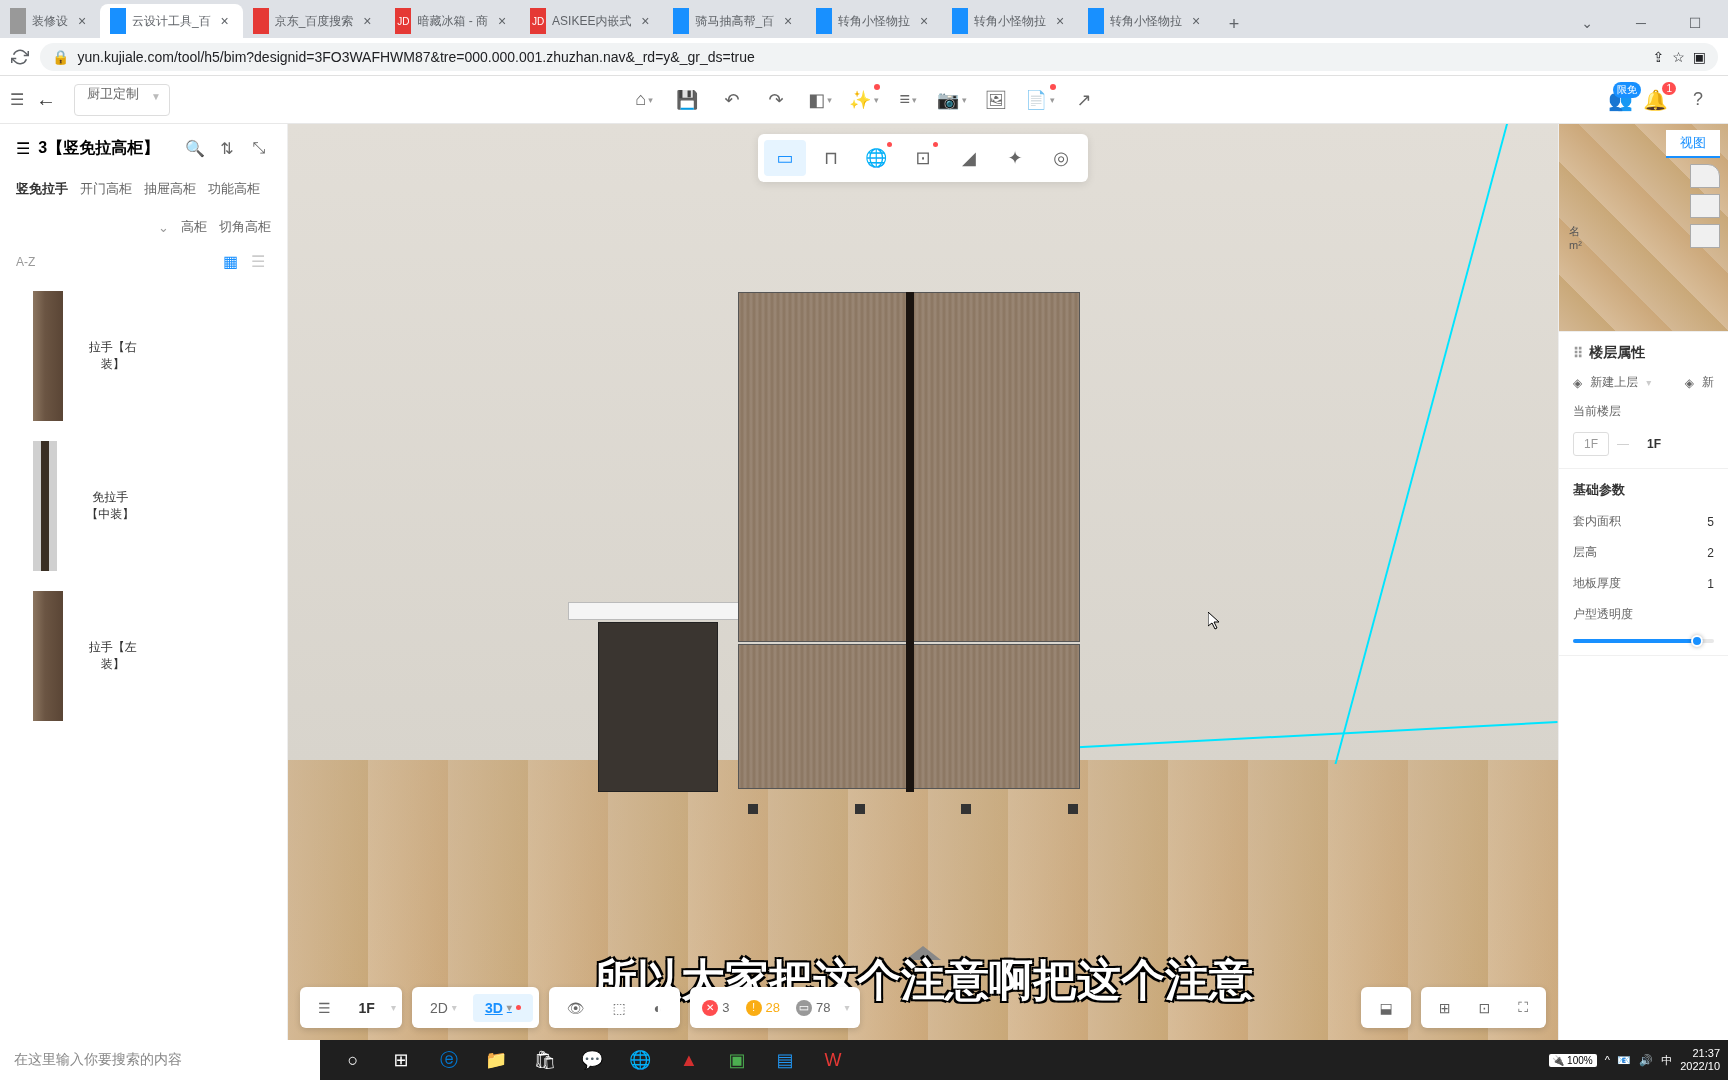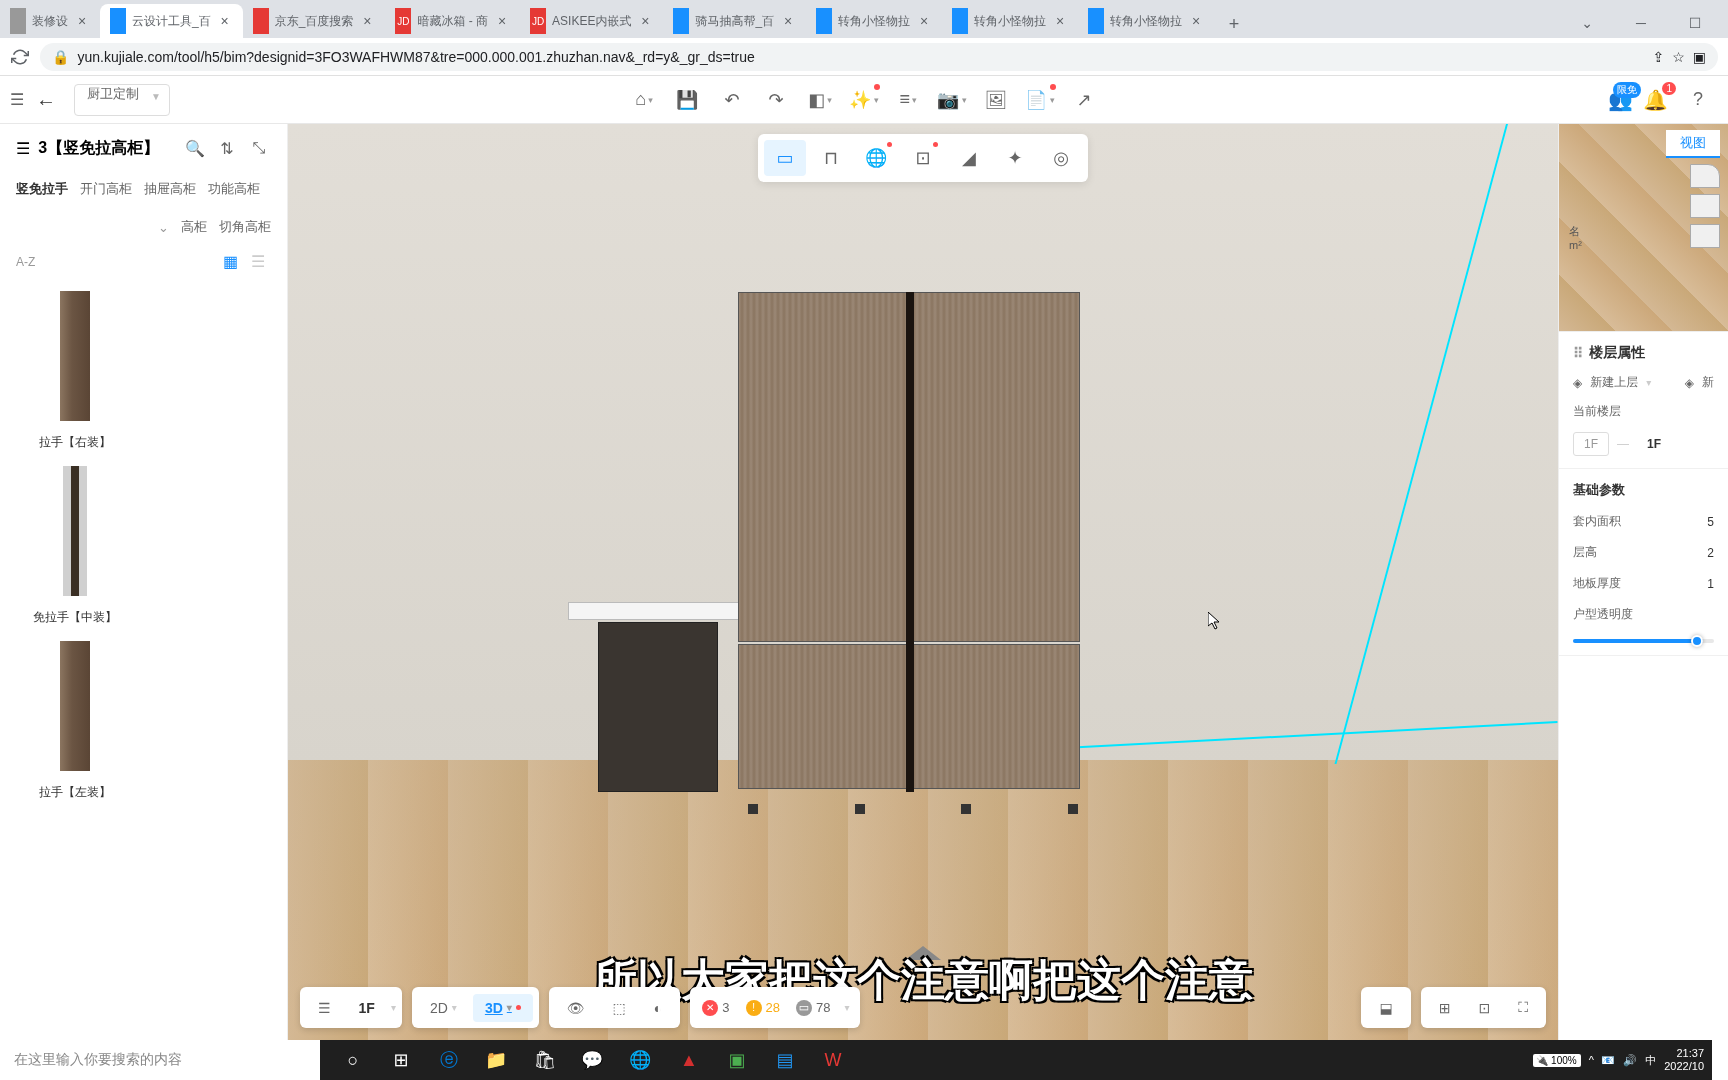--- a/index.html
+++ b/index.html
@@ -45,21 +45,21 @@
 .sb-icon { width: 24px; height: 24px; display: flex; align-items: center; justify-content: center; color: #666; font-size: 16px; }
 .sidebar-tabs { display: flex; flex-wrap: wrap; padding: 4px 16px; gap: 12px; font-size: 13px; color: #666; align-items: center; }
 .sidebar-tab { padding: 4px 0; cursor: pointer; }
 .sidebar-tab.active { color: #333; font-weight: bold; }
 .sort-row { padding: 8px 16px 4px; display: flex; align-items: center; justify-content: space-between; gap: 24px; }
 .sort-label { font-size: 12px; color: #999; }
 .view-icons { display: flex; gap: 8px; }
 .view-icon { width: 20px; height: 20px; color: #ccc; }
 .view-icon.active { color: #1890ff; }
 .product-grid { display: flex; flex-wrap: wrap; padding: 10px; gap: 10px; }
-.product-item { width: 130px; display: flex; flex-direction: column; align-items: center; gap: 8px; cursor: pointer; }
+.product-item { width: 130px; display: flex; flex-direction: row; align-items: center; gap: 0; cursor: pointer; }
 .product-thumb { width: 100px; height: 140px; display: flex; align-items: center; justify-content: center; }
 .panel-shape { width: 30px; height: 130px; background: linear-gradient(90deg, #8b7560 0%, #6b5543 40%, #5a4535 100%); }
 .panel-shape.center { width: 8px; height: 130px; background: #3a2f24; box-shadow: -8px 0 0 #d0d0d0, 8px 0 0 #d0d0d0; }
 .product-name { font-size: 12px; color: #333; text-align: center; }
 
 
 .canvas { flex: 1; position: relative; background: #f0ede8; overflow: hidden; }
 .sub-toolbar { position: absolute; top: 10px; left: 50%; transform: translateX(-50%); background: #fff; border-radius: 6px; box-shadow: 0 2px 8px rgba(0,0,0,0.1); display: flex; padding: 6px; gap: 4px; z-index: 10; }
 .sub-tool { width: 42px; height: 36px; display: flex; align-items: center; justify-content: center; color: #666; font-size: 18px; border-radius: 4px; position: relative; }
 .sub-tool.active { background: #e6f4ff; color: #1890ff; }
@@ -118,21 +118,21 @@
 .panel-row { display: flex; align-items: center; gap: 8px; margin-top: 12px; font-size: 12px; color: #666; }
 .floor-btn { padding: 4px 10px; border: 1px solid #ddd; border-radius: 3px; font-size: 12px; }
 .floor-btn.sel { color: #999; }
 .param-row { display: flex; justify-content: space-between; align-items: center; margin-top: 14px; font-size: 12px; color: #666; }
 .param-val { color: #333; }
 .slider { width: 100%; height: 4px; background: #e8e8e8; border-radius: 2px; margin-top: 16px; position: relative; }
 .slider-fill { width: 92%; height: 100%; background: #1890ff; border-radius: 2px; }
 .slider-thumb { position: absolute; right: 8%; top: -4px; width: 12px; height: 12px; background: #1890ff; border: 2px solid #fff; border-radius: 50%; box-shadow: 0 0 4px rgba(0,0,0,0.3); }
 
 
-.taskbar { position: absolute; bottom: 0; left: 0; right: 16px; height: 40px; background: #1f1f1f; display: flex; align-items: center; }
+.taskbar { position: absolute; bottom: 0; left: 0; right: 0; height: 40px; background: #1f1f1f; display: flex; align-items: center; }
 .search-box { width: 320px; height: 40px; background: #fff; display: flex; align-items: center; padding: 0 14px; font-size: 14px; color: #888; }
 .task-icons { display: flex; align-items: center; gap: 2px; margin-left: 10px; }
 .task-icon { width: 46px; height: 40px; display: flex; align-items: center; justify-content: center; font-size: 18px; }
 .task-right { margin-left: auto; display: flex; align-items: center; gap: 8px; padding-right: 8px; color: #fff; font-size: 11px; }
 .battery { display: flex; align-items: center; gap: 2px; background: #fff; color: #000; padding: 1px 4px; border-radius: 2px; font-size: 10px; }
 
 svg { display: block; }
 </style>
 </head>
 <body>

